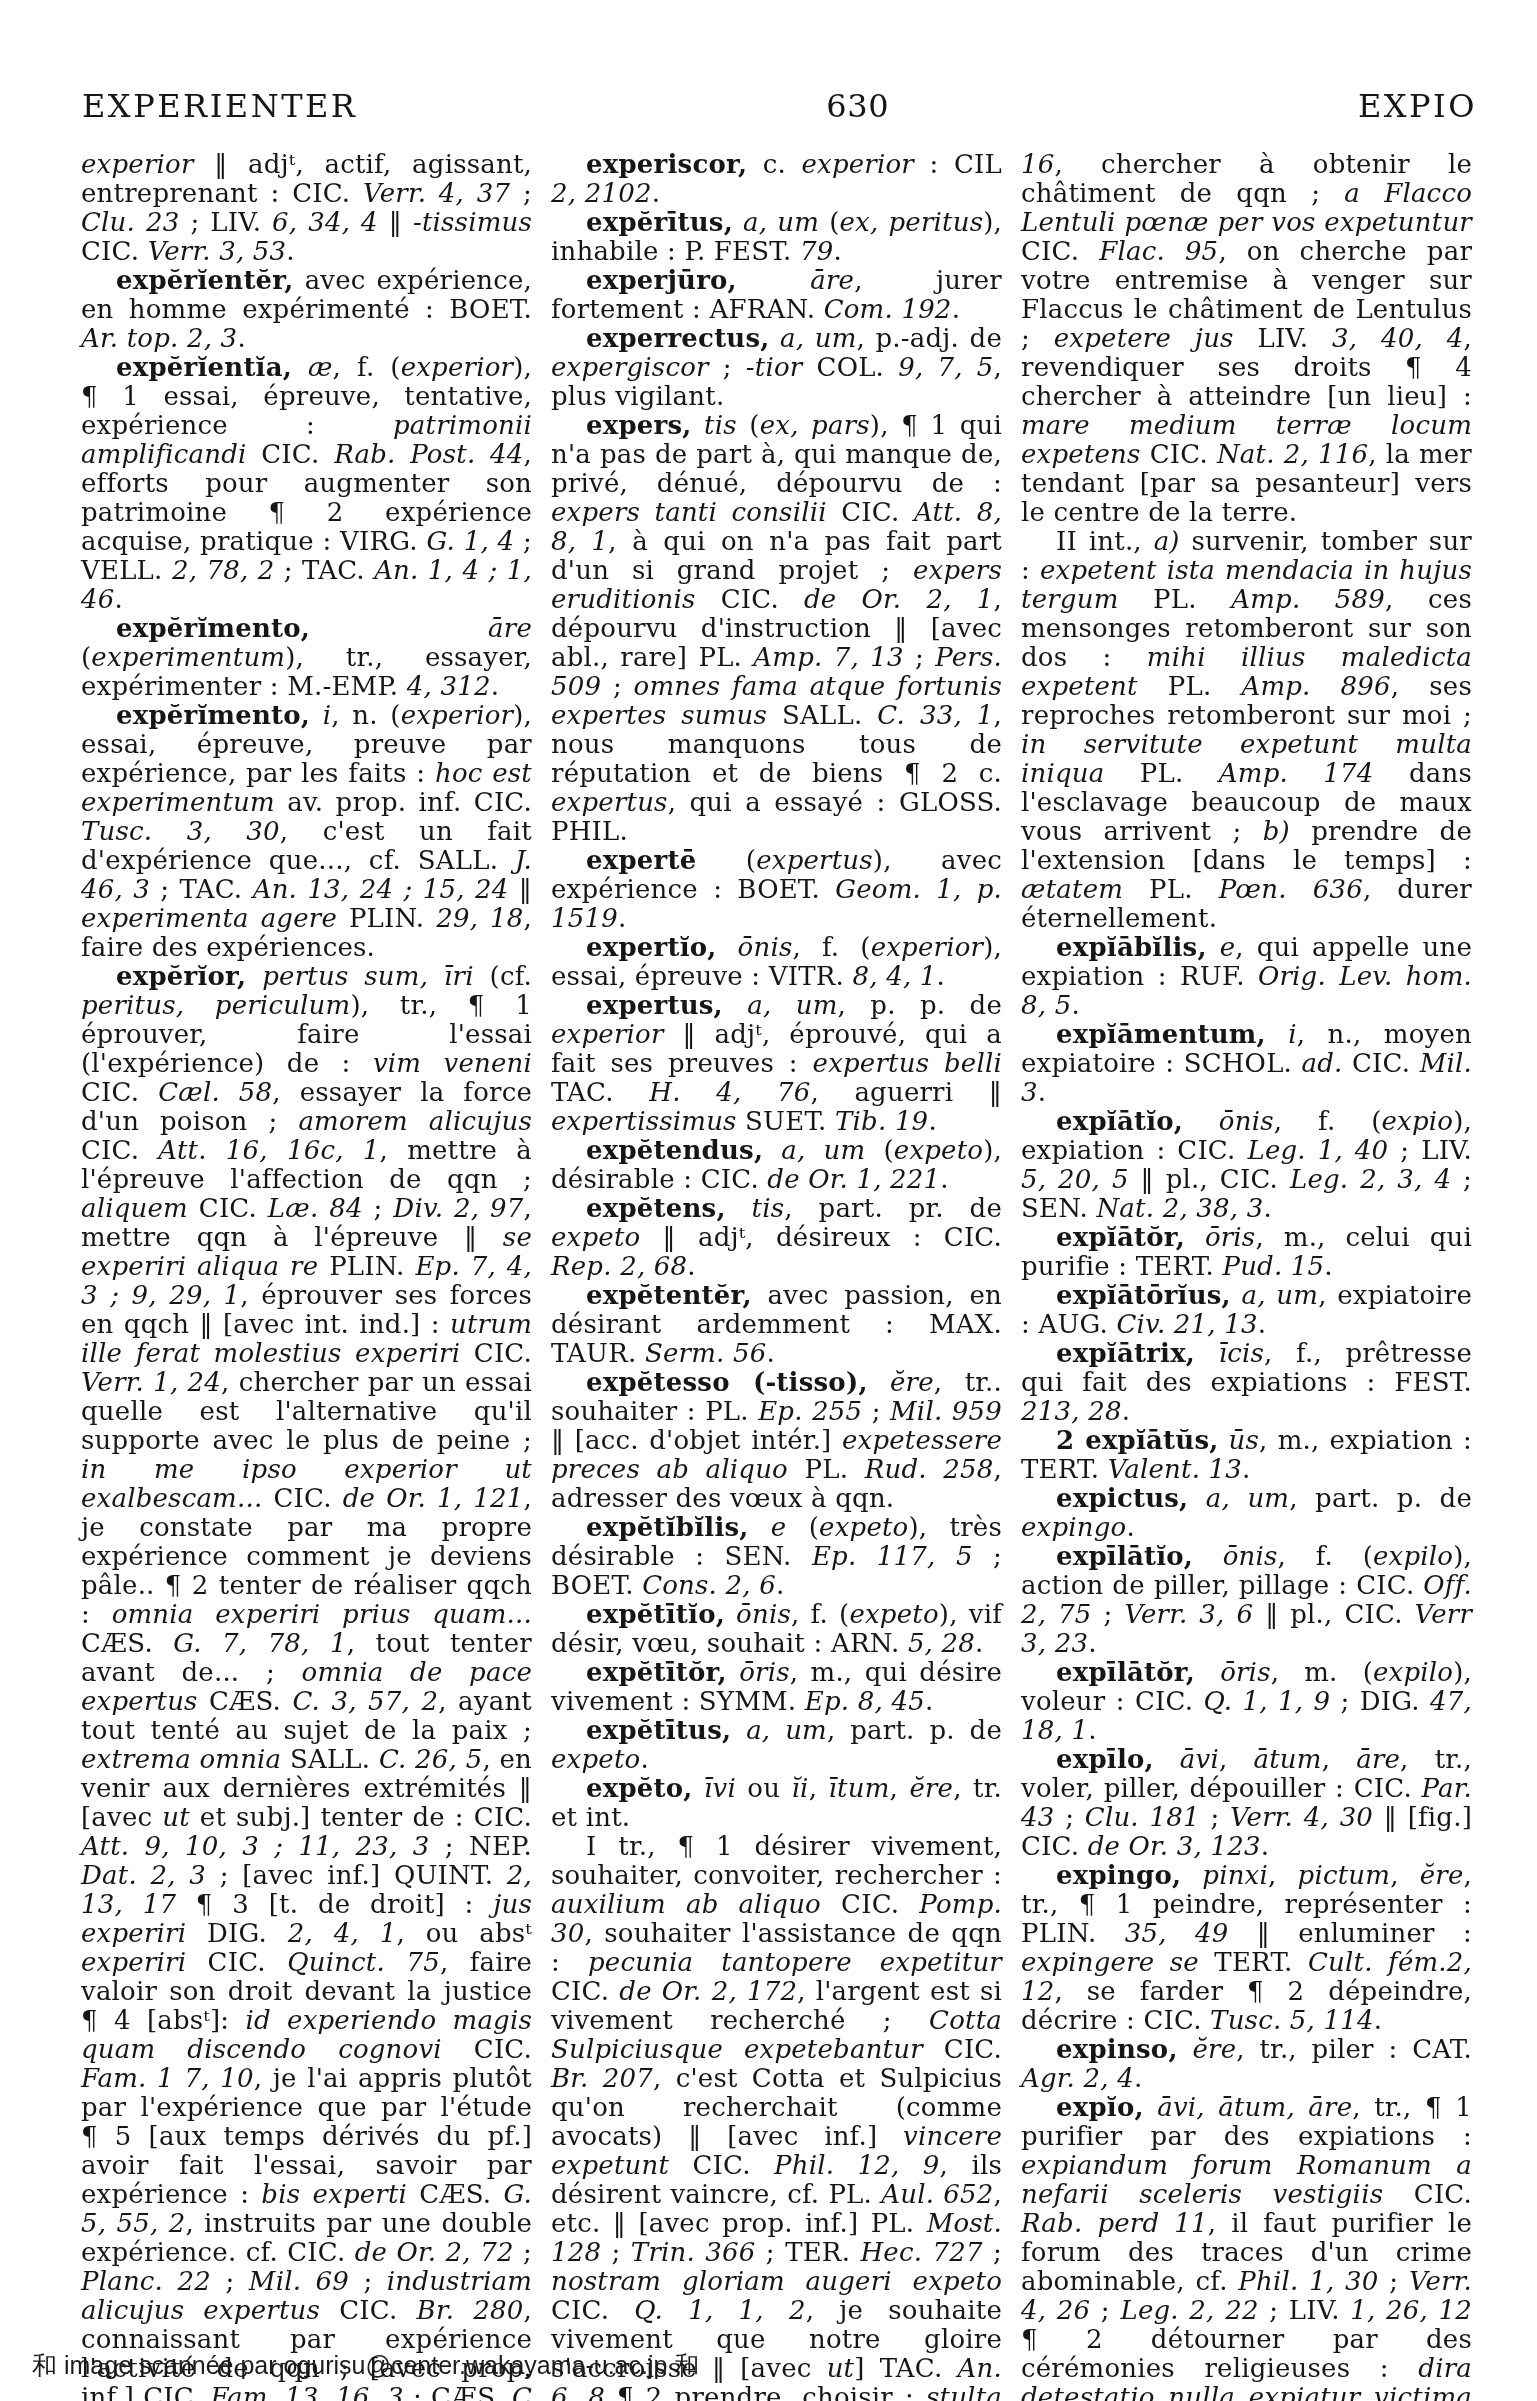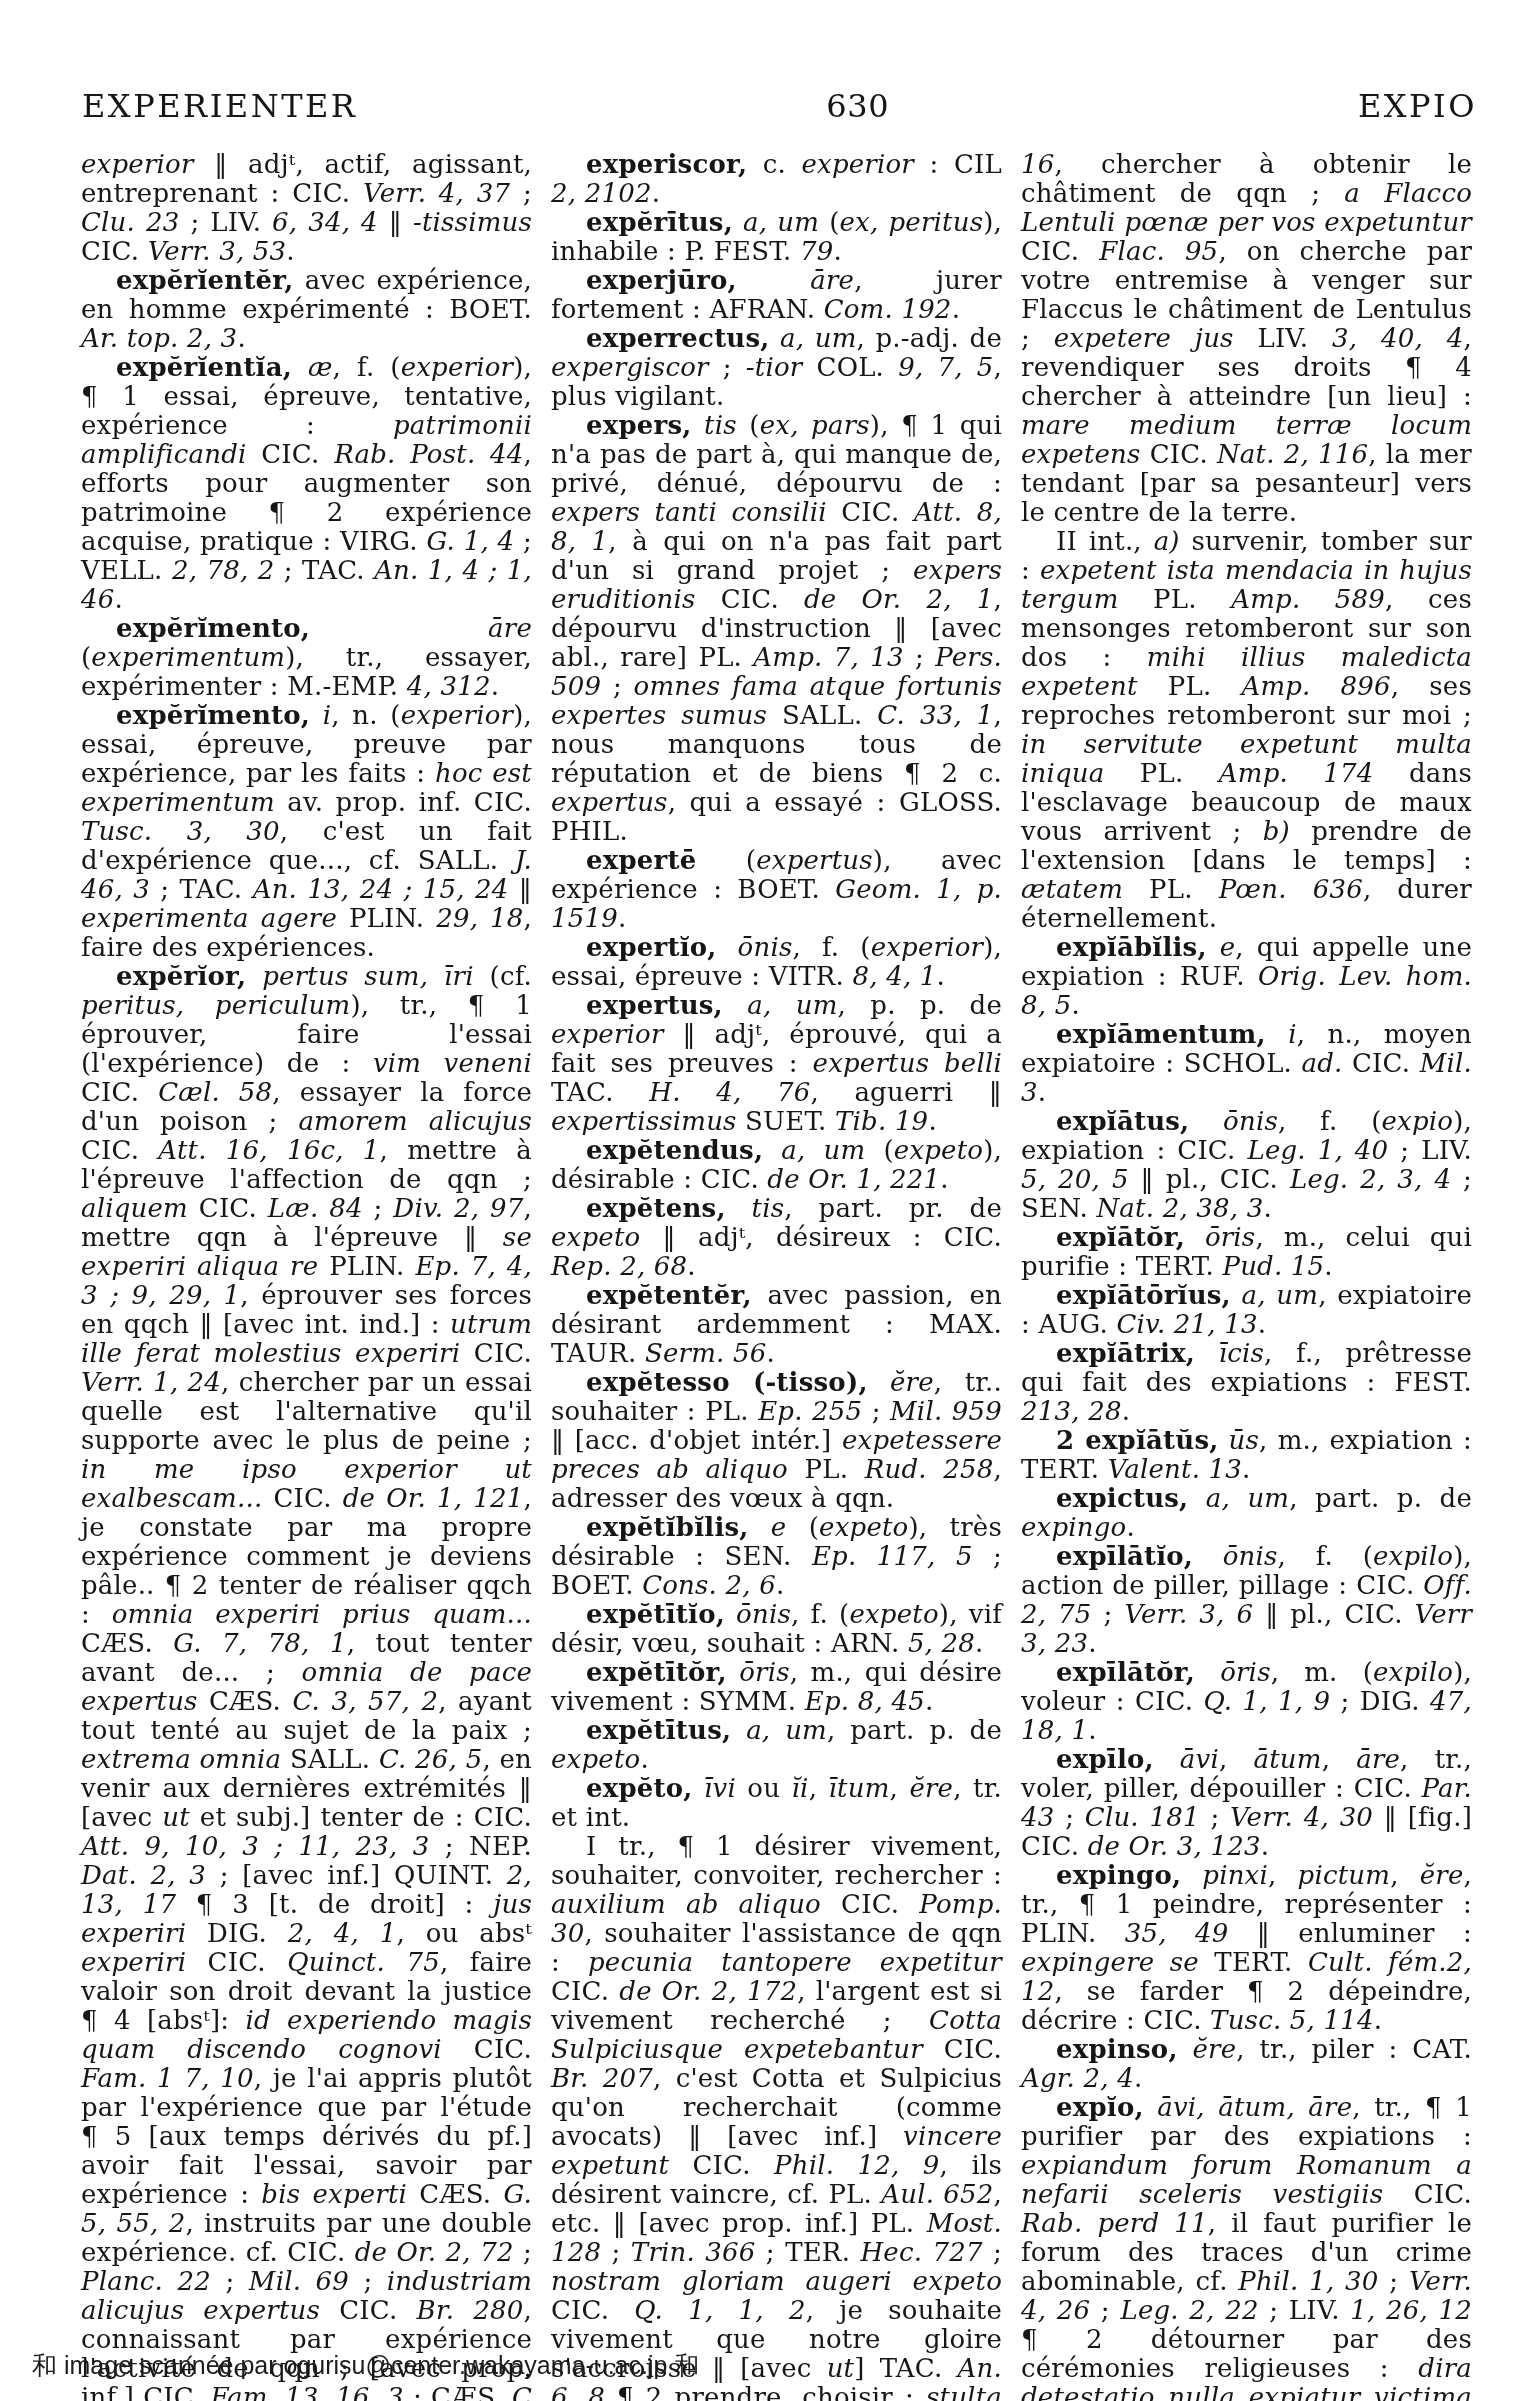--- a/index.html
+++ b/index.html
@@ -70,21 +70,21 @@
       <p class="indent"><b>expĕtītŏr,</b><span> <i>ōris</i>, m., qui désire vivement : SYMM. <i>Ep. 8, 45</i>.</span></p>
       <p class="indent"><b>expĕtītus,</b><span> <i>a, um</i>, part. p. de <i>expeto</i>.</span></p>
       <p class="indent"><b>expĕto,</b><span> <i>īvi</i> ou <i>ĭi</i>, <i>ītum</i>, <i>ĕre</i>, tr. et int.</span></p>
       <p class="indent"><span>I tr., ¶ 1 désirer vivement, souhaiter, convoiter, rechercher : <i>auxilium ab aliquo</i> CIC. <i>Pomp. 30</i>, souhaiter l'assistance de qqn : <i>pecunia tantopere expetitur</i> CIC. <i>de Or. 2, 172</i>, l'argent est si vivement recherché ; <i>Cotta Sulpiciusque expetebantur</i> CIC. <i>Br. 207</i>, c'est Cotta et Sulpicius qu'on recherchait (comme avocats) ‖ [avec inf.] <i>vincere expetunt</i> CIC. <i>Phil. 12, 9</i>, ils désirent vaincre, cf. PL. <i>Aul. 652</i>, etc. ‖ [avec prop. inf.] PL. <i>Most. 128</i> ; <i>Trin. 366</i> ; TER. <i>Hec. 727</i> ; <i>nostram gloriam augeri expeto</i> CIC. <i>Q. 1, 1, 2</i>, je souhaite vivement que notre gloire s'accroisse ‖ [avec <i>ut</i>] TAC. <i>An. 6, 8</i> ¶ 2 prendre, choisir : <i>stulta sibi expetunt consilia</i> PL. <i>Most. 861</i>, ils ont recours à de sots expédients ¶ 3 chercher à obtenir, réclamer, revendiquer :  CIC. </span></p>
     </div>
   <div class="col">
       <p><span><i>16</i>, chercher à obtenir le châtiment de qqn ; <i>a Flacco Lentuli pœnæ per vos expetuntur</i> CIC. <i>Flac. 95</i>, on cherche par votre entremise à venger sur Flaccus le châtiment de Lentulus ; <i>expetere jus</i> LIV. <i>3, 40, 4</i>, revendiquer ses droits ¶ 4 chercher à atteindre [un lieu] : <i>mare medium terræ locum expetens</i> CIC. <i>Nat. 2, 116</i>, la mer tendant [par sa pesanteur] vers le centre de la terre.</span></p>
       <p class="indent"><span>II int., <i>a)</i> survenir, tomber sur : <i>expetent ista mendacia in hujus tergum</i> PL. <i>Amp. 589</i>, ces mensonges retomberont sur son dos : <i>mihi illius maledicta expetent</i> PL. <i>Amp. 896</i>, ses reproches retomberont sur moi ; <i>in servitute expetunt multa iniqua</i> PL. <i>Amp. 174</i> dans l'esclavage beaucoup de maux vous arrivent ; <i>b)</i> prendre de l'extension [dans le temps] : <i>ætatem</i> PL. <i>Pœn. 636</i>, durer éternellement.</span></p>
       <p class="indent"><b>expĭābĭlis,</b><span> <i>e</i>, qui appelle une expiation : RUF. <i>Orig. Lev. hom. 8, 5</i>.</span></p>
       <p class="indent"><b>expĭāmentum,</b><span> <i>i</i>, n., moyen expiatoire : SCHOL. <i>ad.</i> CIC. <i>Mil. 3</i>.</span></p>
-      <p class="indent"><b>expĭātus,</b><span> <i>ōnis</i>, f. (<i>expio</i>), expiation : CIC. <i>Leg. 1, 40</i> ; LIV. <i>5, 20, 5</i> ‖ pl., CIC. <i>Leg. 2, 3, 4</i> ; SEN. <i>Nat. 2, 38, 3</i>.</span></p>
+      <p class="indent"><b>expĭātĭo,</b><span> <i>ōnis</i>, f. (<i>expio</i>), expiation : CIC. <i>Leg. 1, 40</i> ; LIV. <i>5, 20, 5</i> ‖ pl., CIC. <i>Leg. 2, 3, 4</i> ; SEN. <i>Nat. 2, 38, 3</i>.</span></p>
       <p class="indent"><b>expĭātŏr,</b><span> <i>ōris</i>, m., celui qui purifie : TERT. <i>Pud. 15</i>.</span></p>
       <p class="indent"><b>expĭātōrĭus,</b><span> <i>a, um</i>, expiatoire : AUG. <i>Civ. 21, 13</i>.</span></p>
       <p class="indent"><b>expĭātrix,</b><span> <i>īcis</i>, f., prêtresse qui fait des expiations : FEST. <i>213, 28</i>.</span></p>
       <p class="indent"><b>2 expĭātŭs,</b><span> <i>ūs</i>, m., expiation : TERT. <i>Valent. 13</i>.</span></p>
       <p class="indent"><b>expictus,</b><span> <i>a, um</i>, part. p. de <i>expingo</i>.</span></p>
       <p class="indent"><b>expīlātĭo,</b><span> <i>ōnis</i>, f. (<i>expilo</i>), action de piller, pillage : CIC. <i>Off. 2, 75</i> ; <i>Verr. 3, 6</i> ‖ pl., CIC. <i>Verr 3, 23</i>.</span></p>
       <p class="indent"><b>expīlātŏr,</b><span> <i>ōris</i>, m. (<i>expilo</i>), voleur : CIC. <i>Q. 1, 1, 9</i> ; DIG. <i>47, 18, 1</i>.</span></p>
       <p class="indent"><b>expīlo,</b><span> <i>āvi</i>, <i>ātum</i>, <i>āre</i>, tr., voler, piller, dépouiller : CIC. <i>Par. 43</i> ; <i>Clu. 181</i> ; <i>Verr. 4, 30</i> ‖ [fig.] CIC. <i>de Or. 3, 123</i>.</span></p>
       <p class="indent"><b>expingo,</b><span> <i>pinxi</i>, <i>pictum</i>, <i>ĕre</i>, tr., ¶ 1 peindre, représenter : PLIN. <i>35, 49</i> ‖ enluminer : <i>expingere se</i> TERT. <i>Cult. fém.2, 12</i>, se farder ¶ 2 dépeindre, décrire : CIC. <i>Tusc. 5, 114</i>.</span></p>
       <p class="indent"><b>expinso,</b><span> <i>ĕre</i>, tr., piler : CAT. <i>Agr. 2, 4</i>.</span></p>

